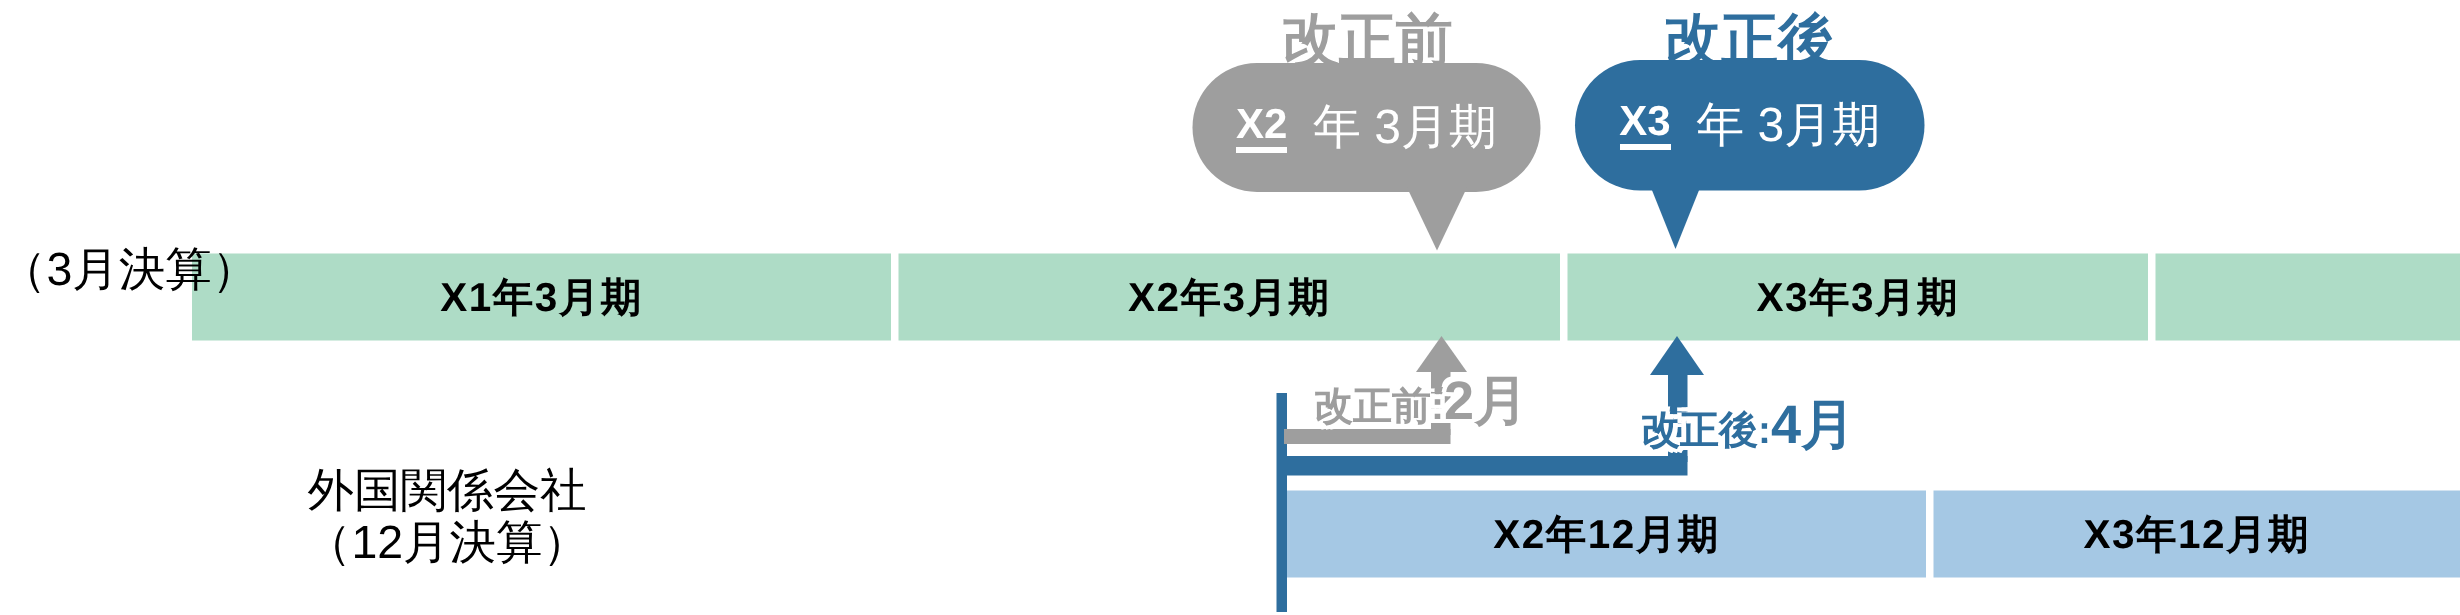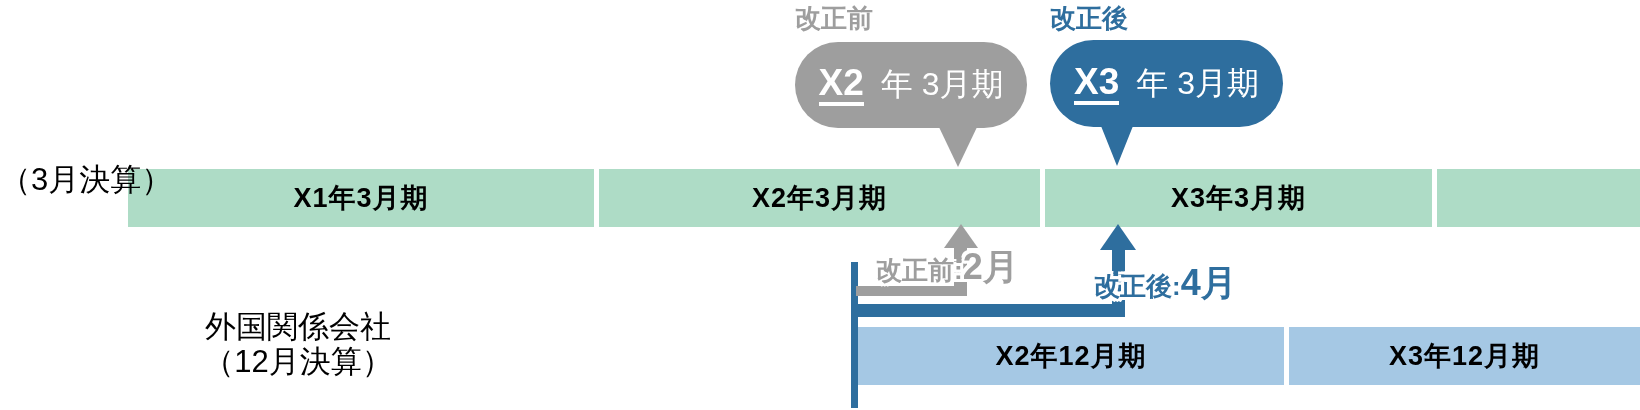--- a/index.html
+++ b/index.html
@@ -30,33 +30,33 @@
   .b3{left:1289px;width:351px;}
   
   .row-label{
     position:absolute;text-align:center;color:var(--label_text);
     font-size:31px;line-height:34px;z-index:2;white-space:nowrap;
   }
   .row-label.domestic{left:0;top:163px;width:138px;}
   .row-label.foreign{left:178px;top:309px;width:240px;line-height:35px;}
   
   .bubble-title{
-    position:absolute;top:1px;width:233px;text-align:left;
-    font-size:26px;font-weight:bold;z-index:3;white-space:nowrap;
+    position:absolute;top:1px;width:233px;text-align:center;
+    font-size:38px;font-weight:bold;z-index:3;white-space:nowrap;
   }
   .bubble-title.before{left:795px;color:var(--gray);}
   .bubble-title.after{left:1050px;color:var(--steel_blue);}
   .bubble{
     position:absolute;display:flex;align-items:center;justify-content:center;
     color:var(--bubble_text);z-index:3;white-space:nowrap;
   }
   .bubble.before{left:795px;top:42px;width:232px;height:86px;background:var(--gray);border-radius:43px;}
   .bubble.after{left:1050px;top:40px;width:233px;height:87px;background:var(--steel_blue);border-radius:44px;}
   .bubble .year{
-    font-size:37px;font-weight:bold;
+    font-size:28px;font-weight:bold;
     border-bottom:4px solid var(--bubble_text);
     padding-bottom:1px;line-height:1.0;
   }
   .bubble .rest{font-size:32px;margin-left:17px;}
   .tail{position:absolute;width:0;height:0;z-index:3;}
   .tail.before{
     left:938px;top:125px;
     border-left:20px solid transparent;border-right:20px solid transparent;
     border-top:42px solid var(--gray);
   }

